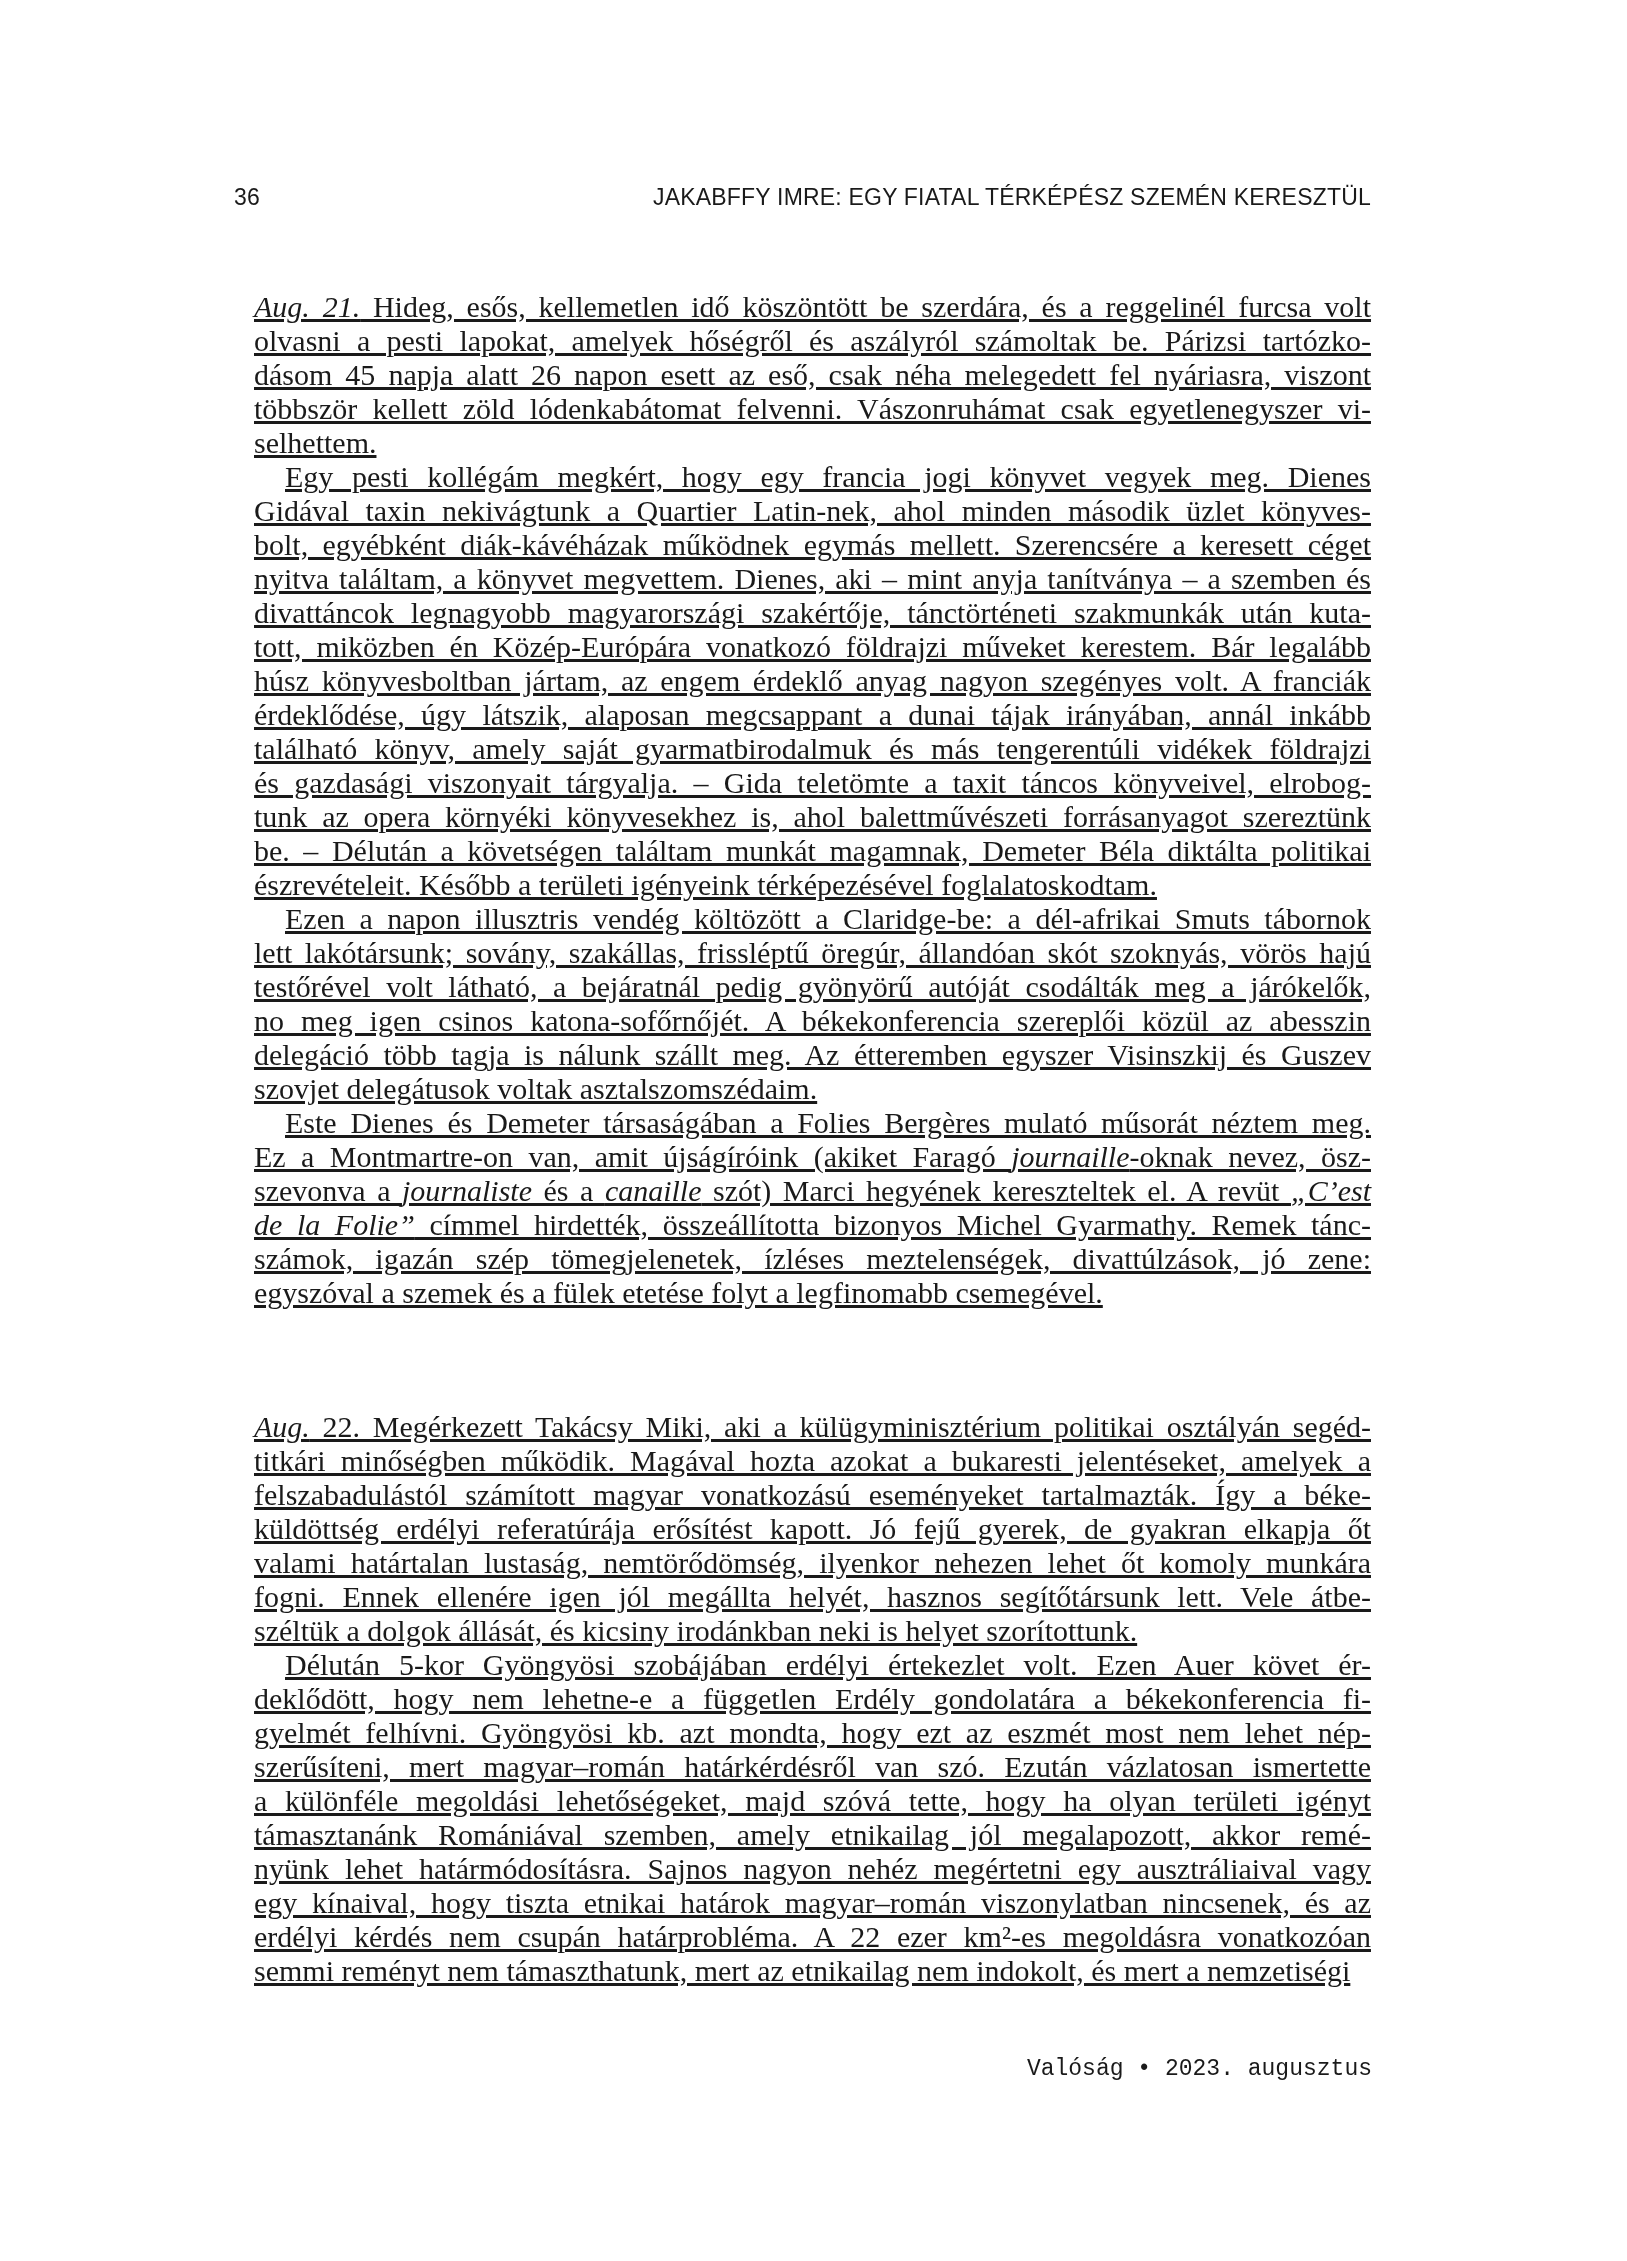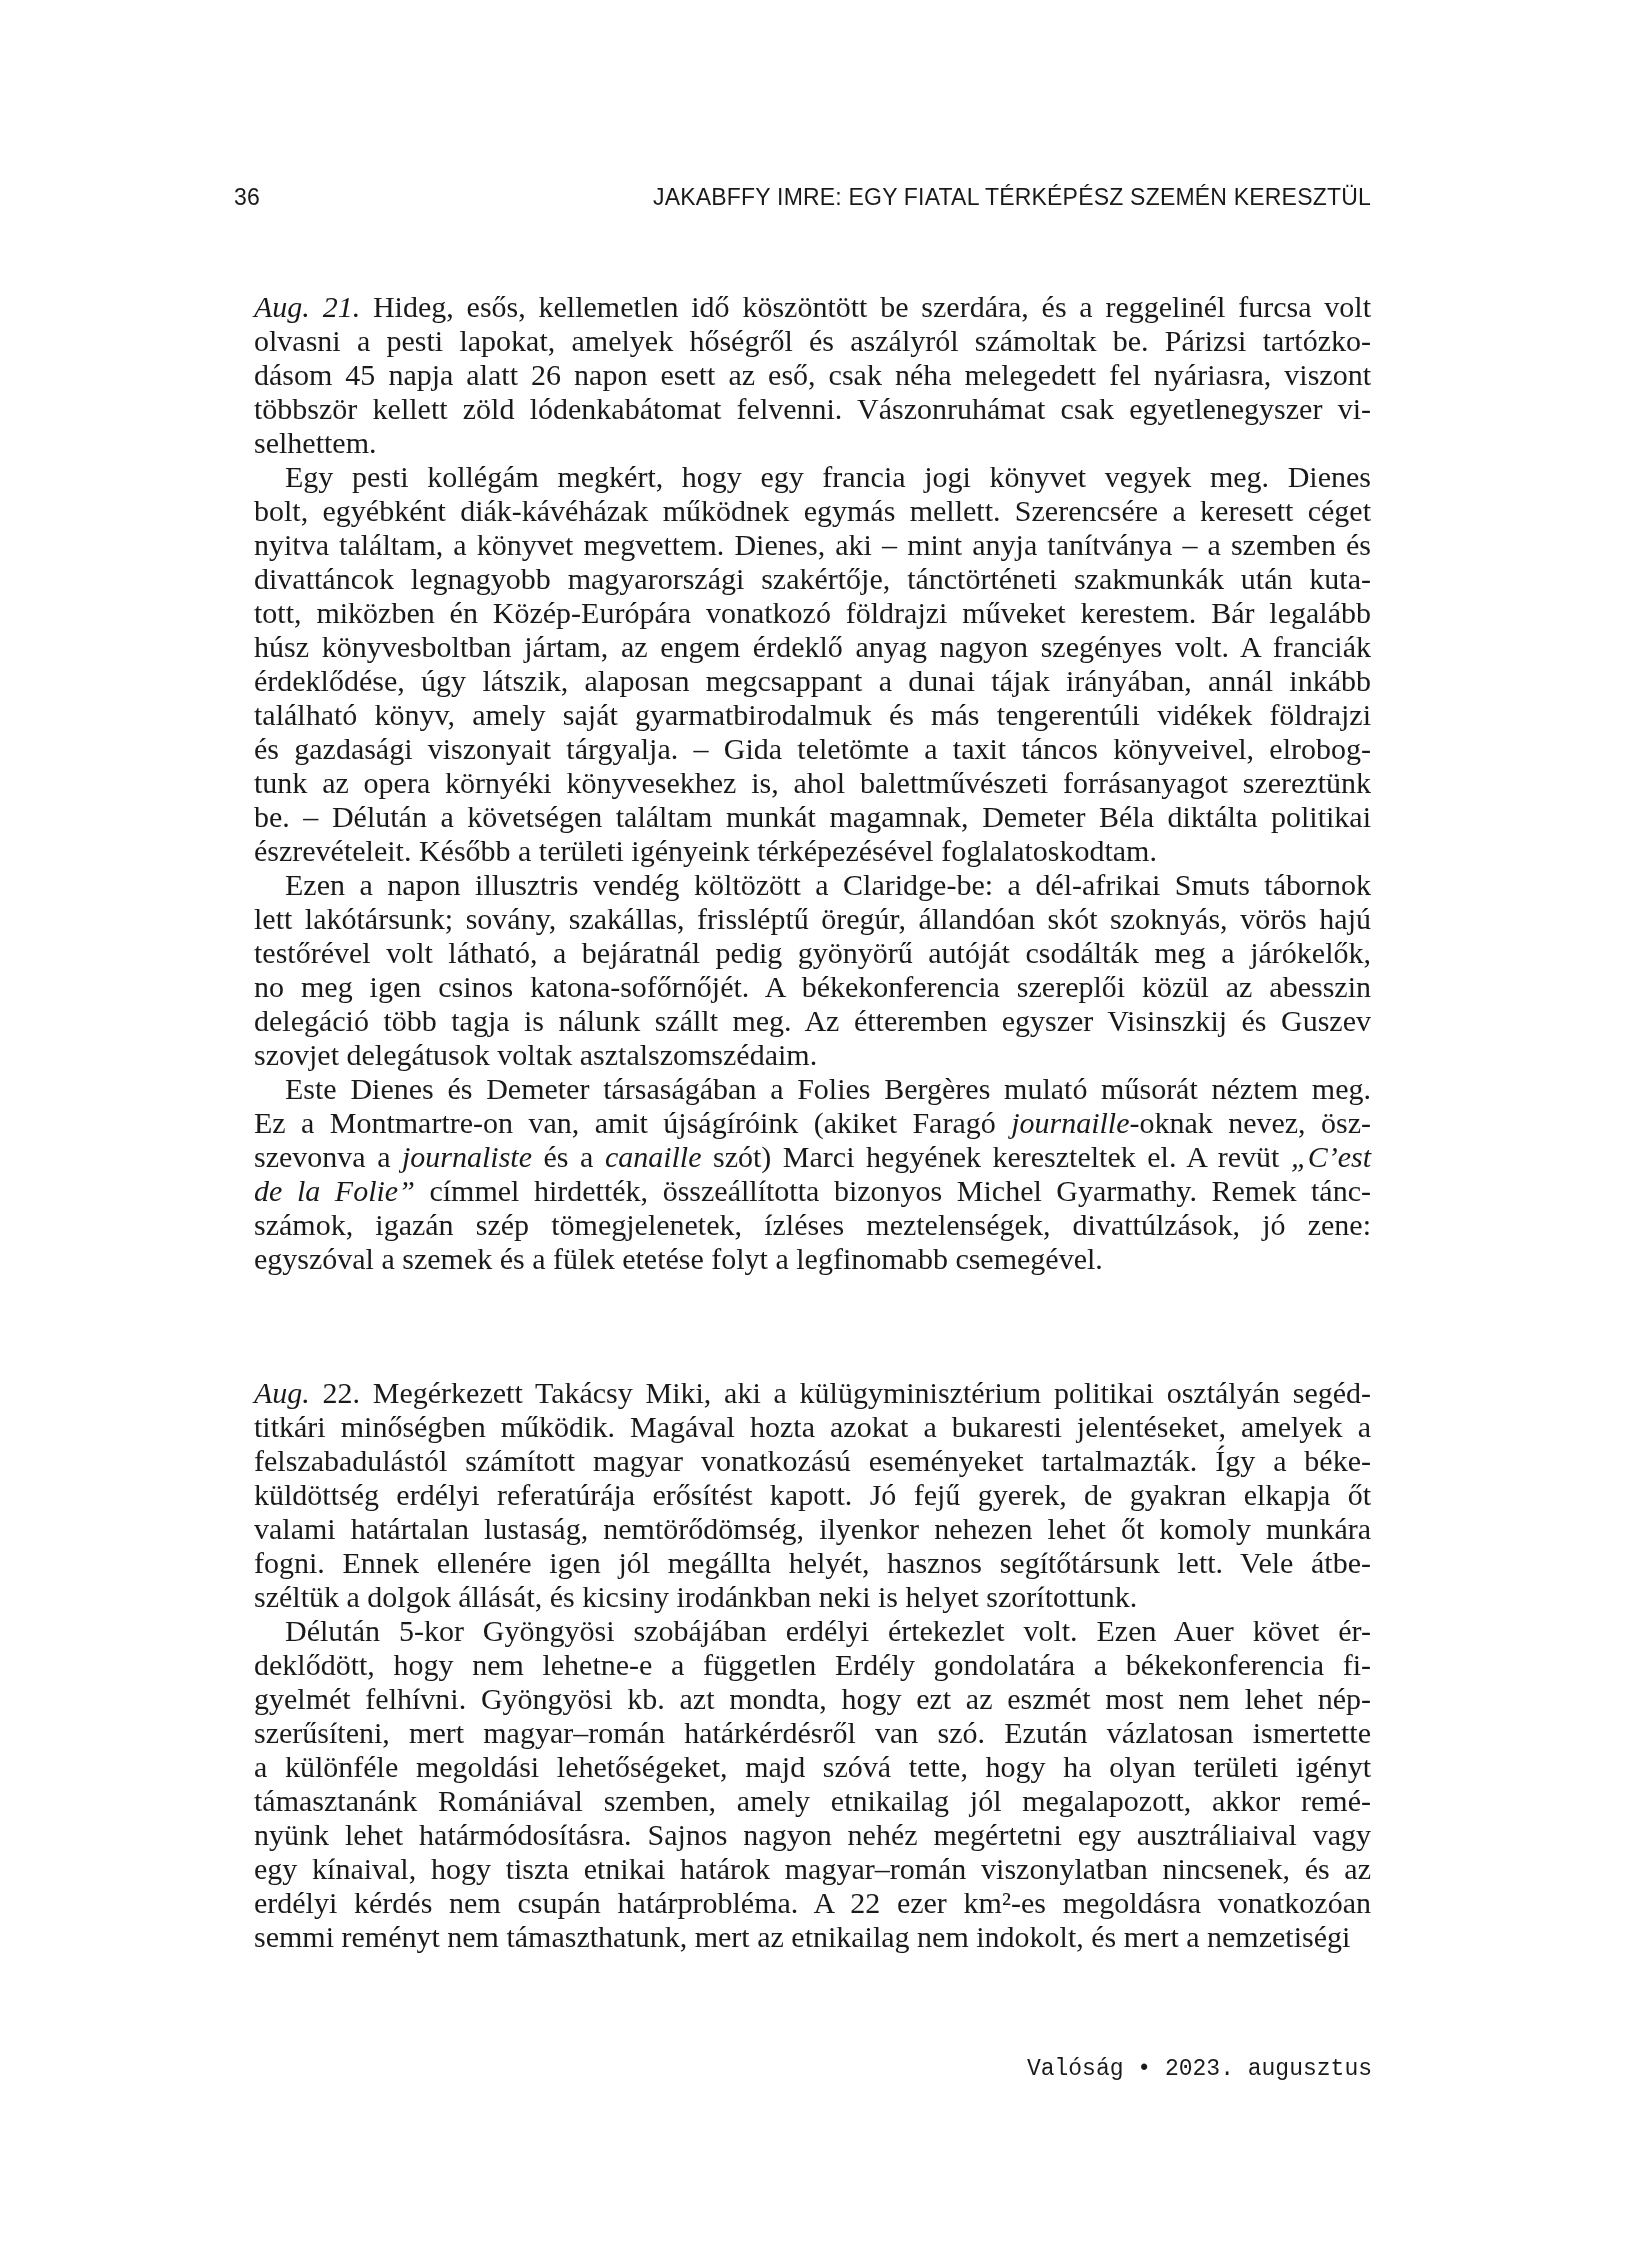--- a/index.html
+++ b/index.html
@@ -16,21 +16,21 @@
     text-align: justify; hyphens: manual;
   }
   .body-text p { margin: 0; text-indent: 31px; text-align: justify; }
   .body-text p.entry-start { text-indent: 0; }
   .body-text .gap { height: 69px; }
   .body-text i { font-style: italic; }
   .footer {
     position: absolute; right: 256px; top: 2056px;
     font-family: Liberation Mono, monospace; font-size: 23px;
   }
-  .line { display: block; text-align: justify; text-align-last: justify; white-space: nowrap; }
+  .line { display: block; text-align: justify; text-align-last: justify; white-space: nowrap; text-decoration: underline; }
   .line.last { text-align-last: left; }
 </style>
 </head>
 <body>
 
 <div class="running-head">
   <span class="page-num">36</span>
   <span class="title">JAKABFFY IMRE: EGY FIATAL TÉRKÉPÉSZ SZEMÉN KERESZTÜL</span>
 </div>
 
@@ -38,20 +38,21 @@
     <section>
       <p class="entry-start" style="text-indent: 0px;">
         <span class="line"><i>Aug. 21.</i><span> Hideg, esős, kellemetlen idő köszöntött be szerdára, és a reggelinél furcsa volt</span></span>
         <span class="line"><span>olvasni a pesti lapokat, amelyek hőségről és aszályról számoltak be. Párizsi tartózko-</span></span>
         <span class="line"><span>dásom 45 napja alatt 26 napon esett az eső, csak néha melegedett fel nyáriasra, viszont</span></span>
         <span class="line"><span>többször kellett zöld lódenkabátomat felvenni. Vászonruhámat csak egyetlenegyszer vi-</span></span>
         <span class="line last"><span>selhettem.</span></span>
       </p>
       <p style="text-indent: 0px;">
         <span class="line" style="padding-left: 31px;"><span>Egy pesti kollégám megkért, hogy egy francia jogi könyvet vegyek meg. Dienes</span></span>
+        <span class="line"><span>Gidával taxin nekivágtunk a Quartier Latin-nek, ahol minden második üzlet könyves-</span></span>
         <span class="line"><span>bolt, egyébként diák-kávéházak működnek egymás mellett. Szerencsére a keresett céget</span></span>
         <span class="line"><span>nyitva találtam, a könyvet megvettem. Dienes, aki – mint anyja tanítványa – a szemben és</span></span>
         <span class="line"><span>divattáncok legnagyobb magyarországi szakértője, tánctörténeti szakmunkák után kuta-</span></span>
         <span class="line"><span>tott, miközben én Közép-Európára vonatkozó földrajzi műveket kerestem. Bár legalább</span></span>
         <span class="line"><span>húsz könyvesboltban jártam, az engem érdeklő anyag nagyon szegényes volt. A franciák</span></span>
         <span class="line"><span>érdeklődése, úgy látszik, alaposan megcsappant a dunai tájak irányában, annál inkább</span></span>
         <span class="line"><span>található könyv, amely saját gyarmatbirodalmuk és más tengerentúli vidékek földrajzi</span></span>
         <span class="line"><span>és gazdasági viszonyait tárgyalja. – Gida teletömte a taxit táncos könyveivel, elrobog-</span></span>
         <span class="line"><span>tunk az opera környéki könyvesekhez is, ahol balettművészeti forrásanyagot szereztünk</span></span>
         <span class="line"><span>be. – Délután a követségen találtam munkát magamnak, Demeter Béla diktálta politikai</span></span>

